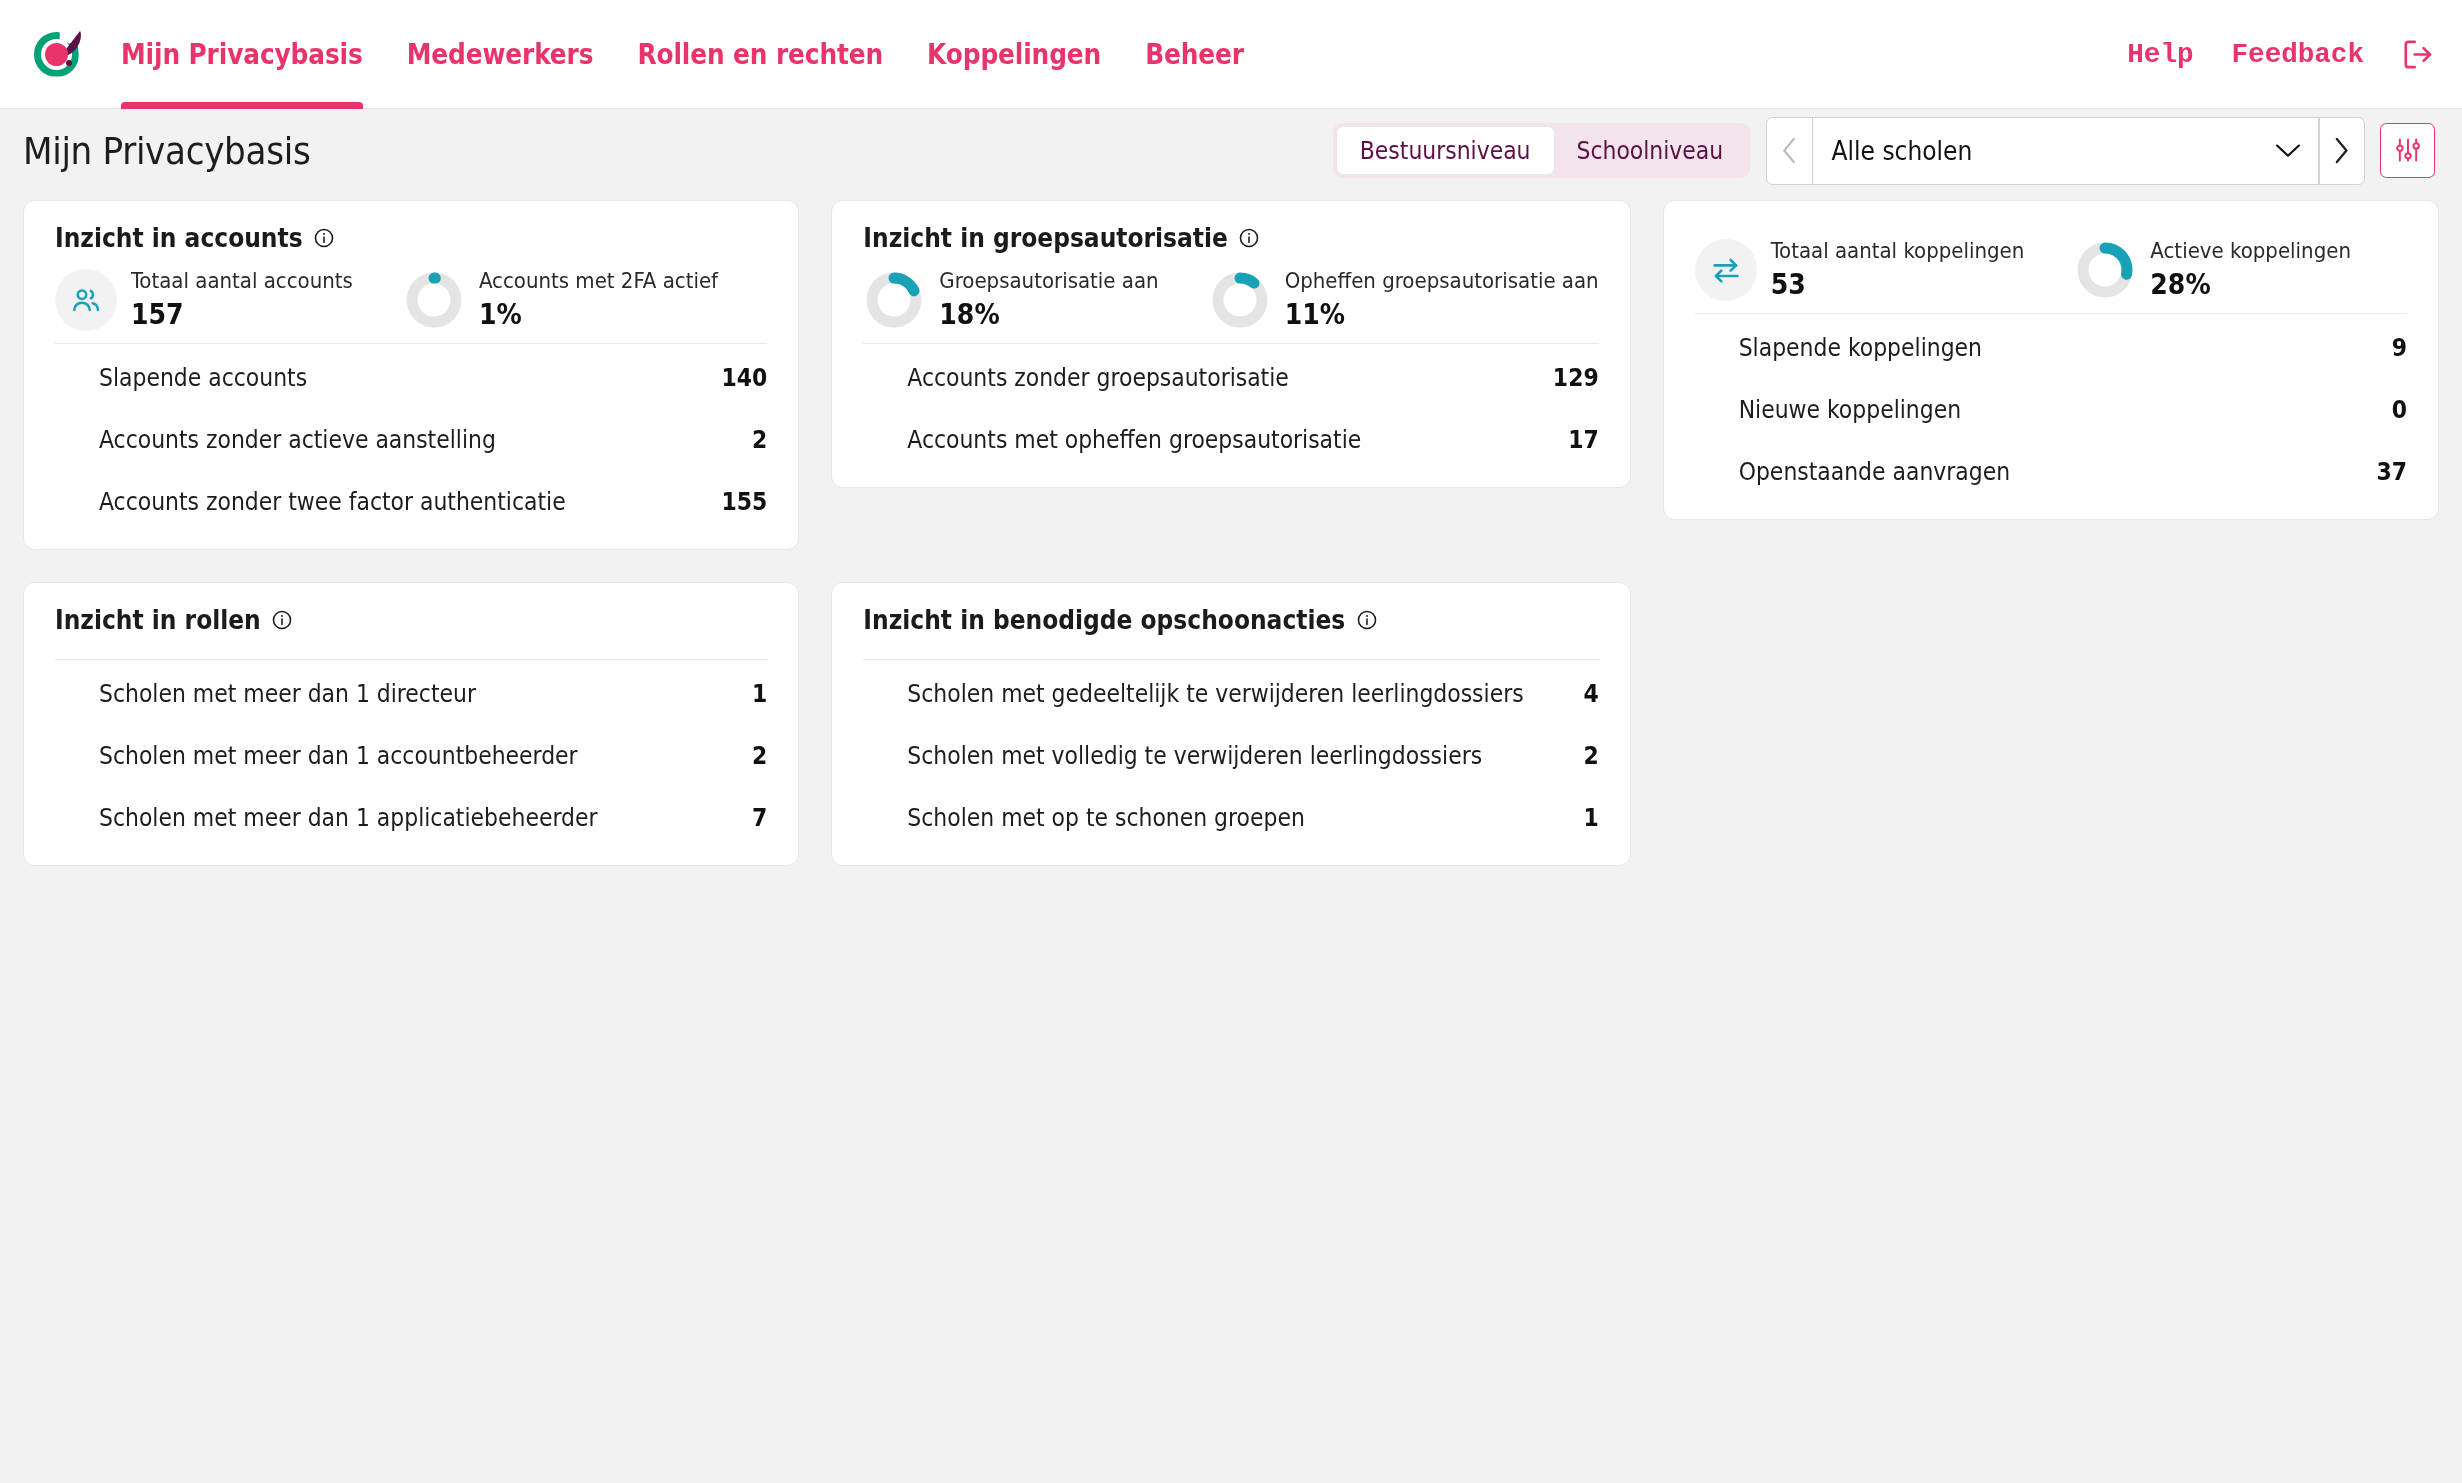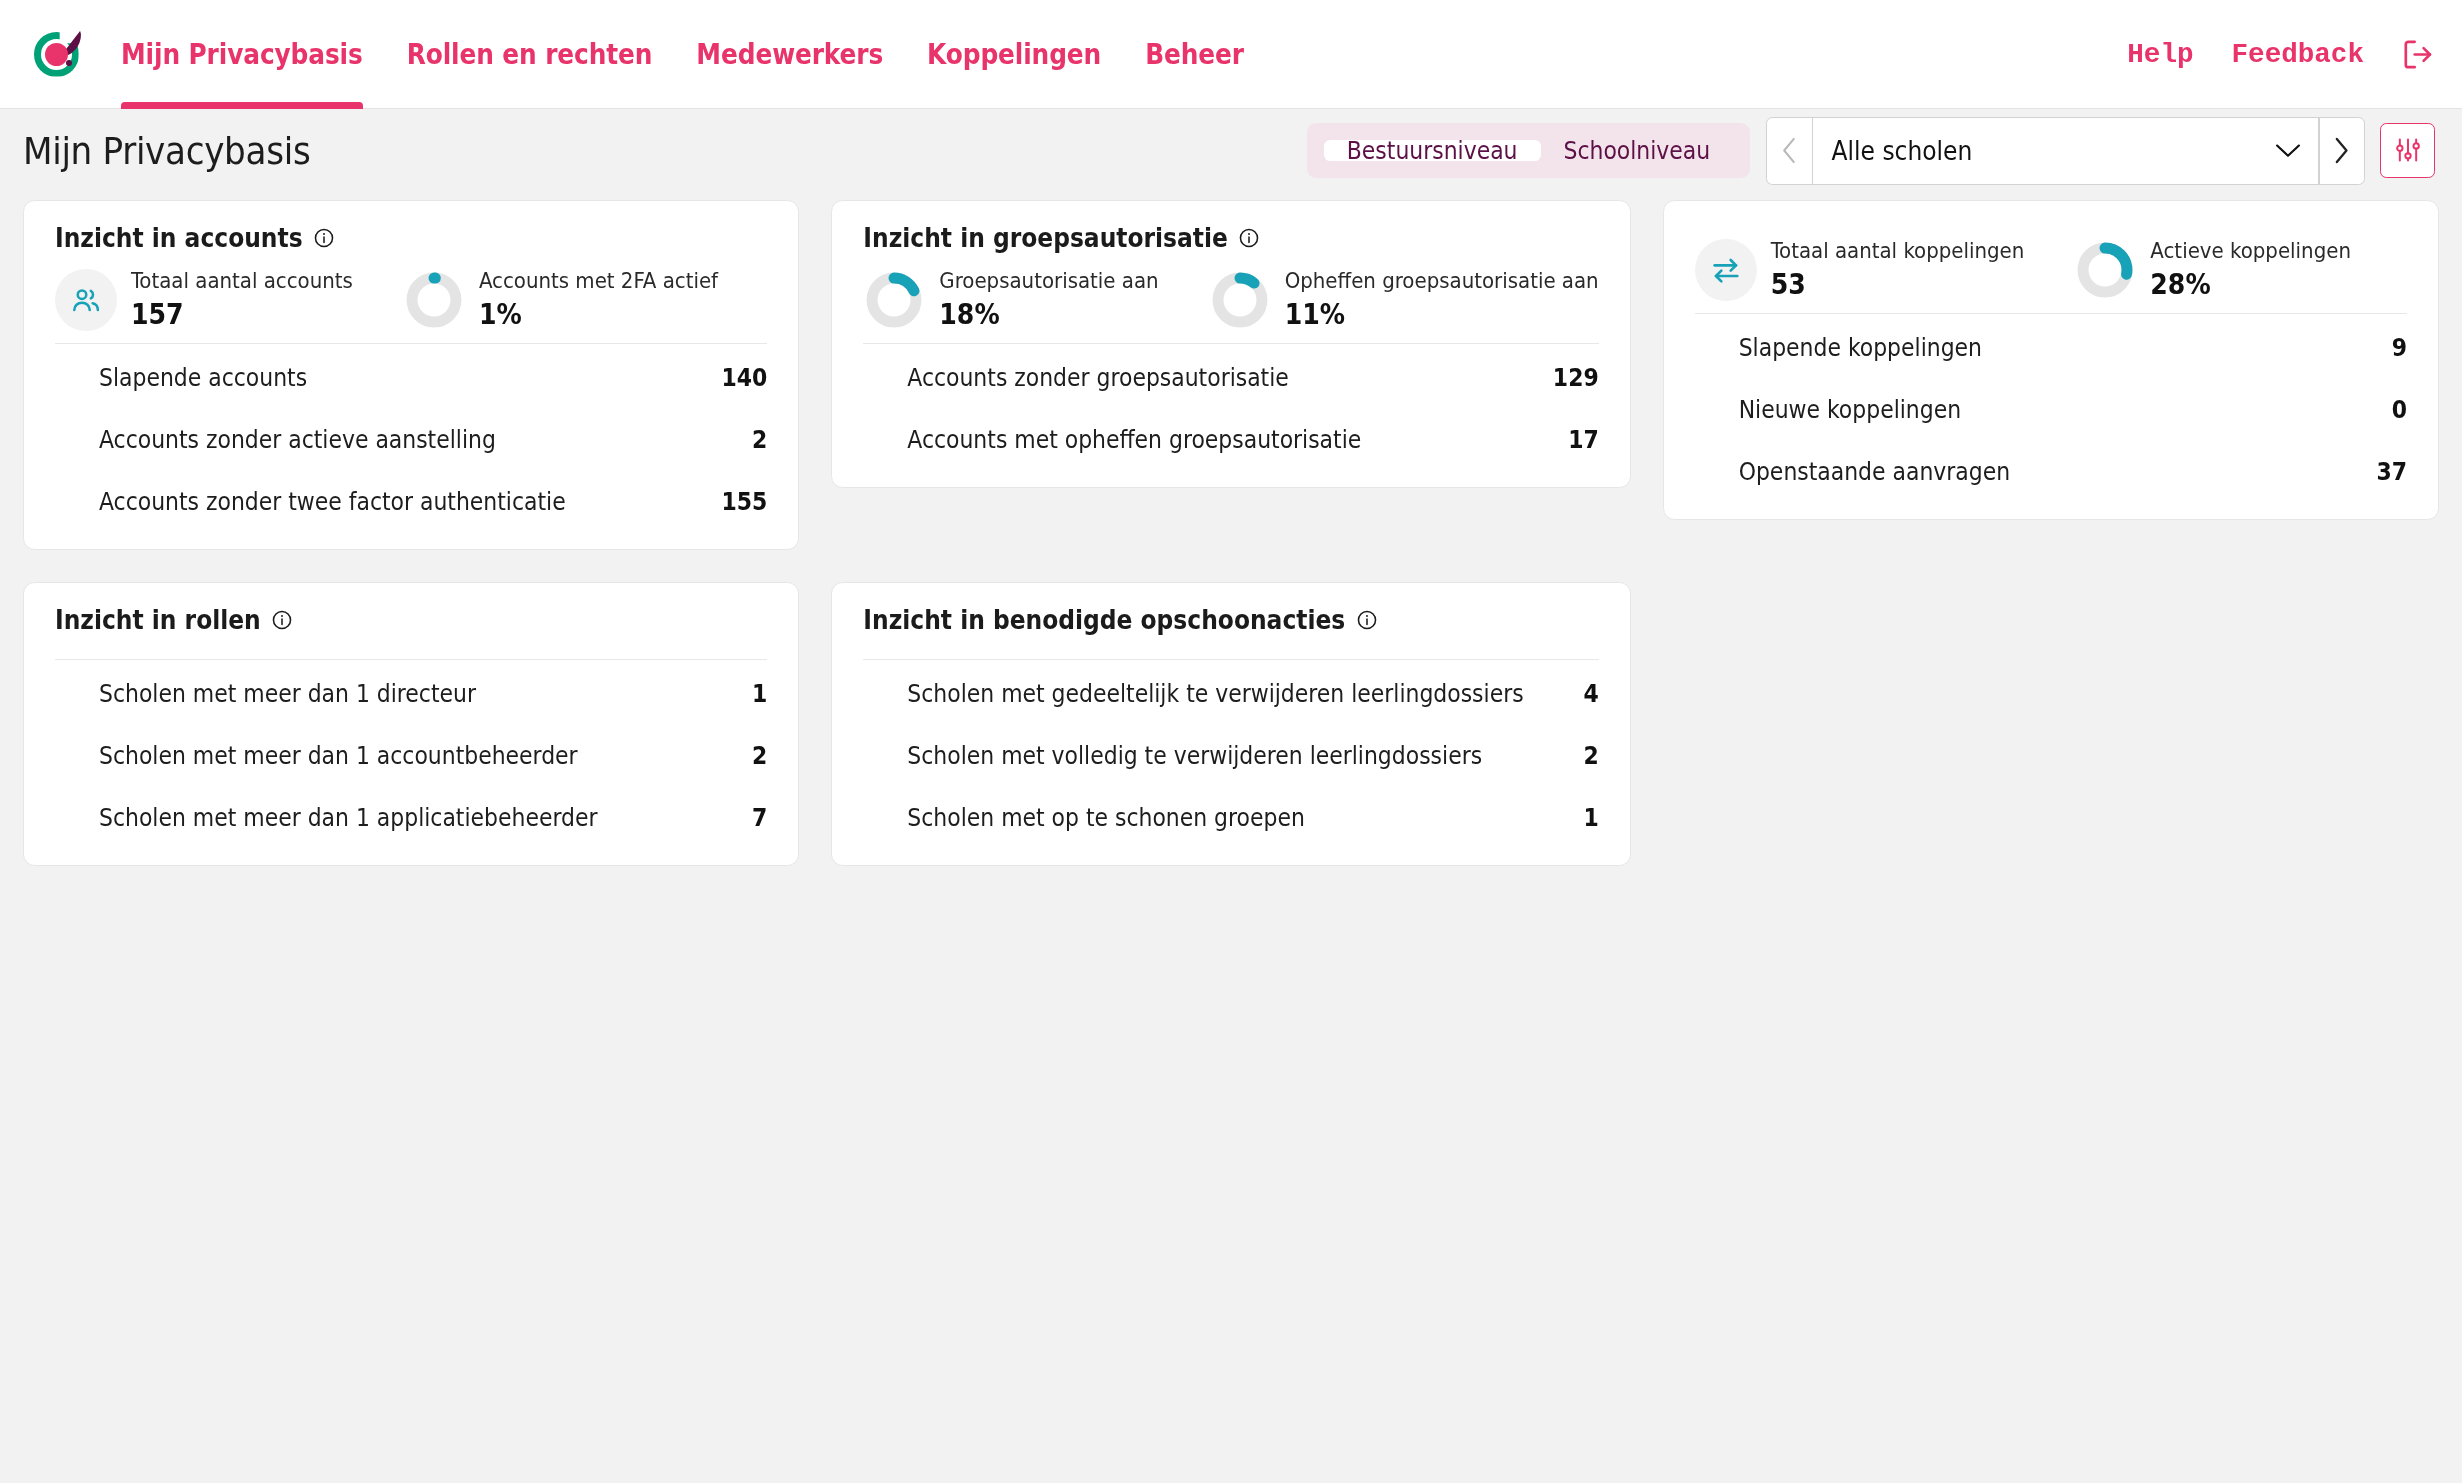--- a/index.html
+++ b/index.html
@@ -118,21 +118,21 @@
     margin-left: auto;
     display: flex;
     align-items: center;
     gap: 15.4px;
   }
 
   .segmented {
     display: flex;
     background: #F3E4EC;
     border-radius: 9px;
-    padding: 17px;
+    padding: 4px;
     height: 55px;
     align-items: stretch;
   }
   .seg {
     display: flex;
     align-items: center;
     padding: 0 23px;
     font-size: 24.4px;
     color: #5C1046;
     border-radius: 6.4px;
@@ -270,24 +270,24 @@
     <div class="wedge"></div>
     <div class="dot"></div>
     <div class="minidot"></div>
   </div>
 
   <nav class="mainnav" id="main-nav">
       <div class="navitem active">
         <span>Mijn Privacybasis</span>
       </div>
       <div class="navitem">
+        <span>Medewerkers</span>
+      </div>
+      <div class="navitem">
         <span>Rollen en rechten</span>
-      </div>
-      <div class="navitem">
-        <span>Medewerkers</span>
       </div>
       <div class="navitem">
         <span>Koppelingen</span>
       </div>
       <div class="navitem">
         <span>Beheer</span>
       </div>
     </nav>
 
   <div class="topbar-right">

